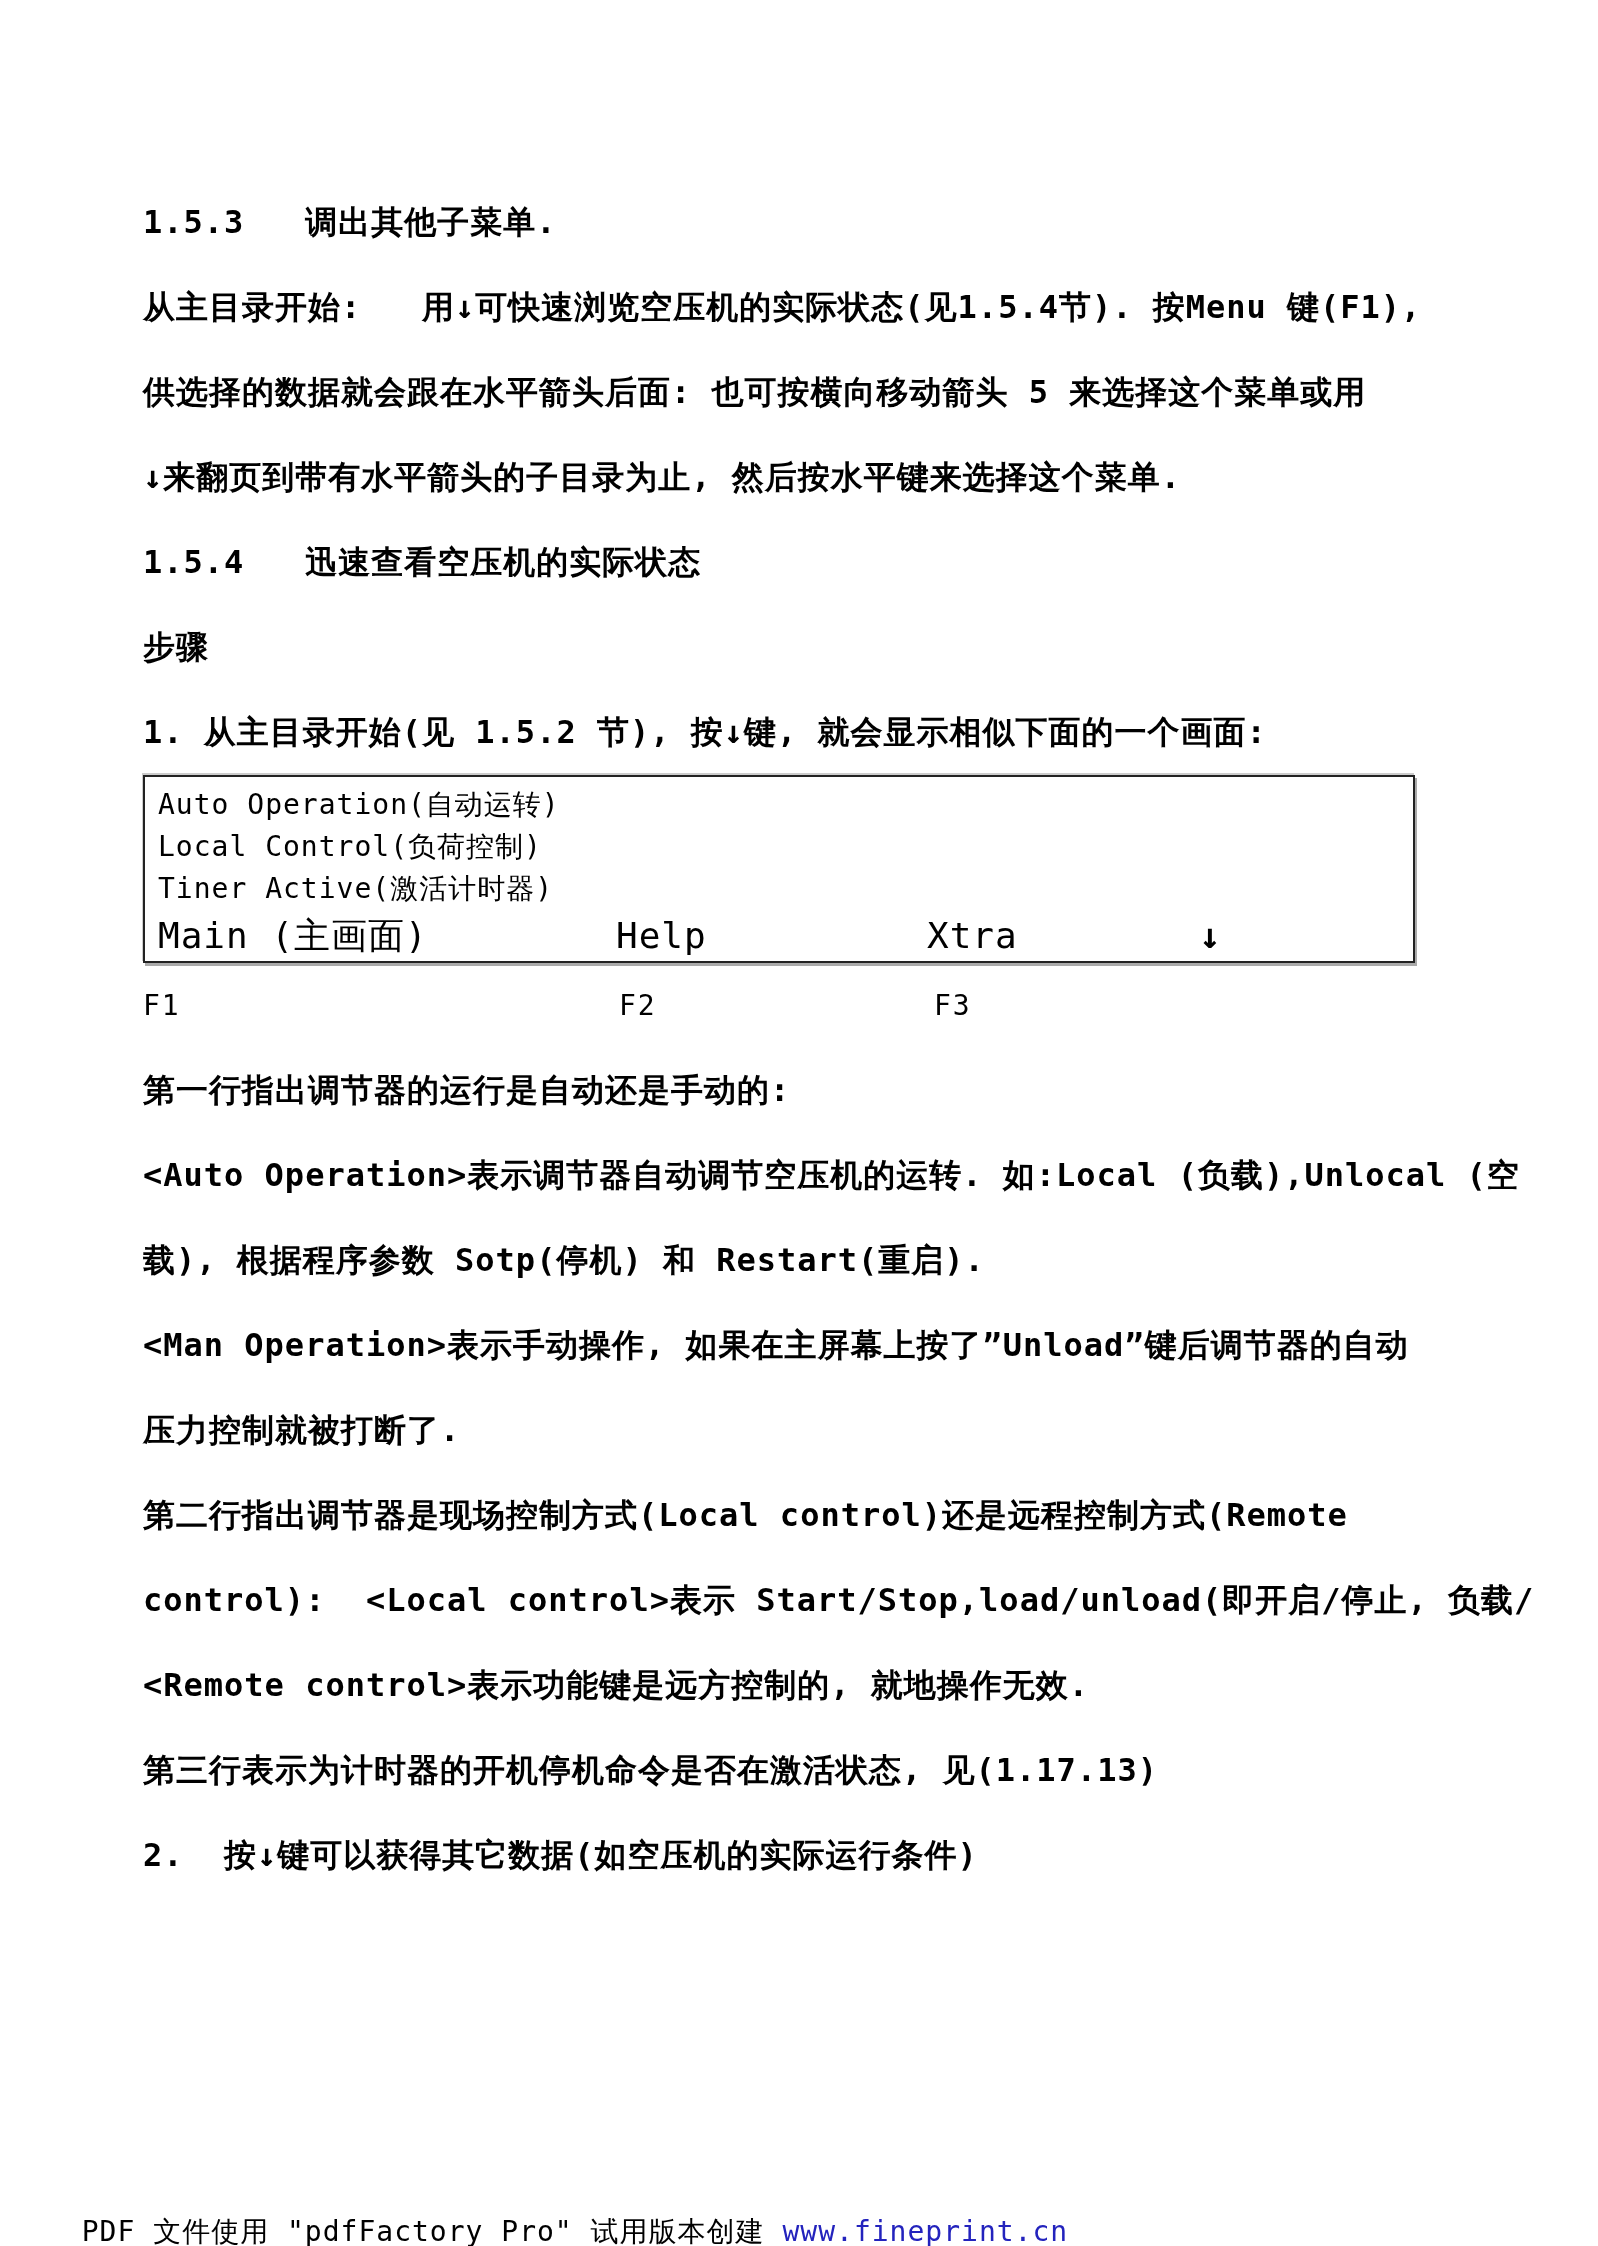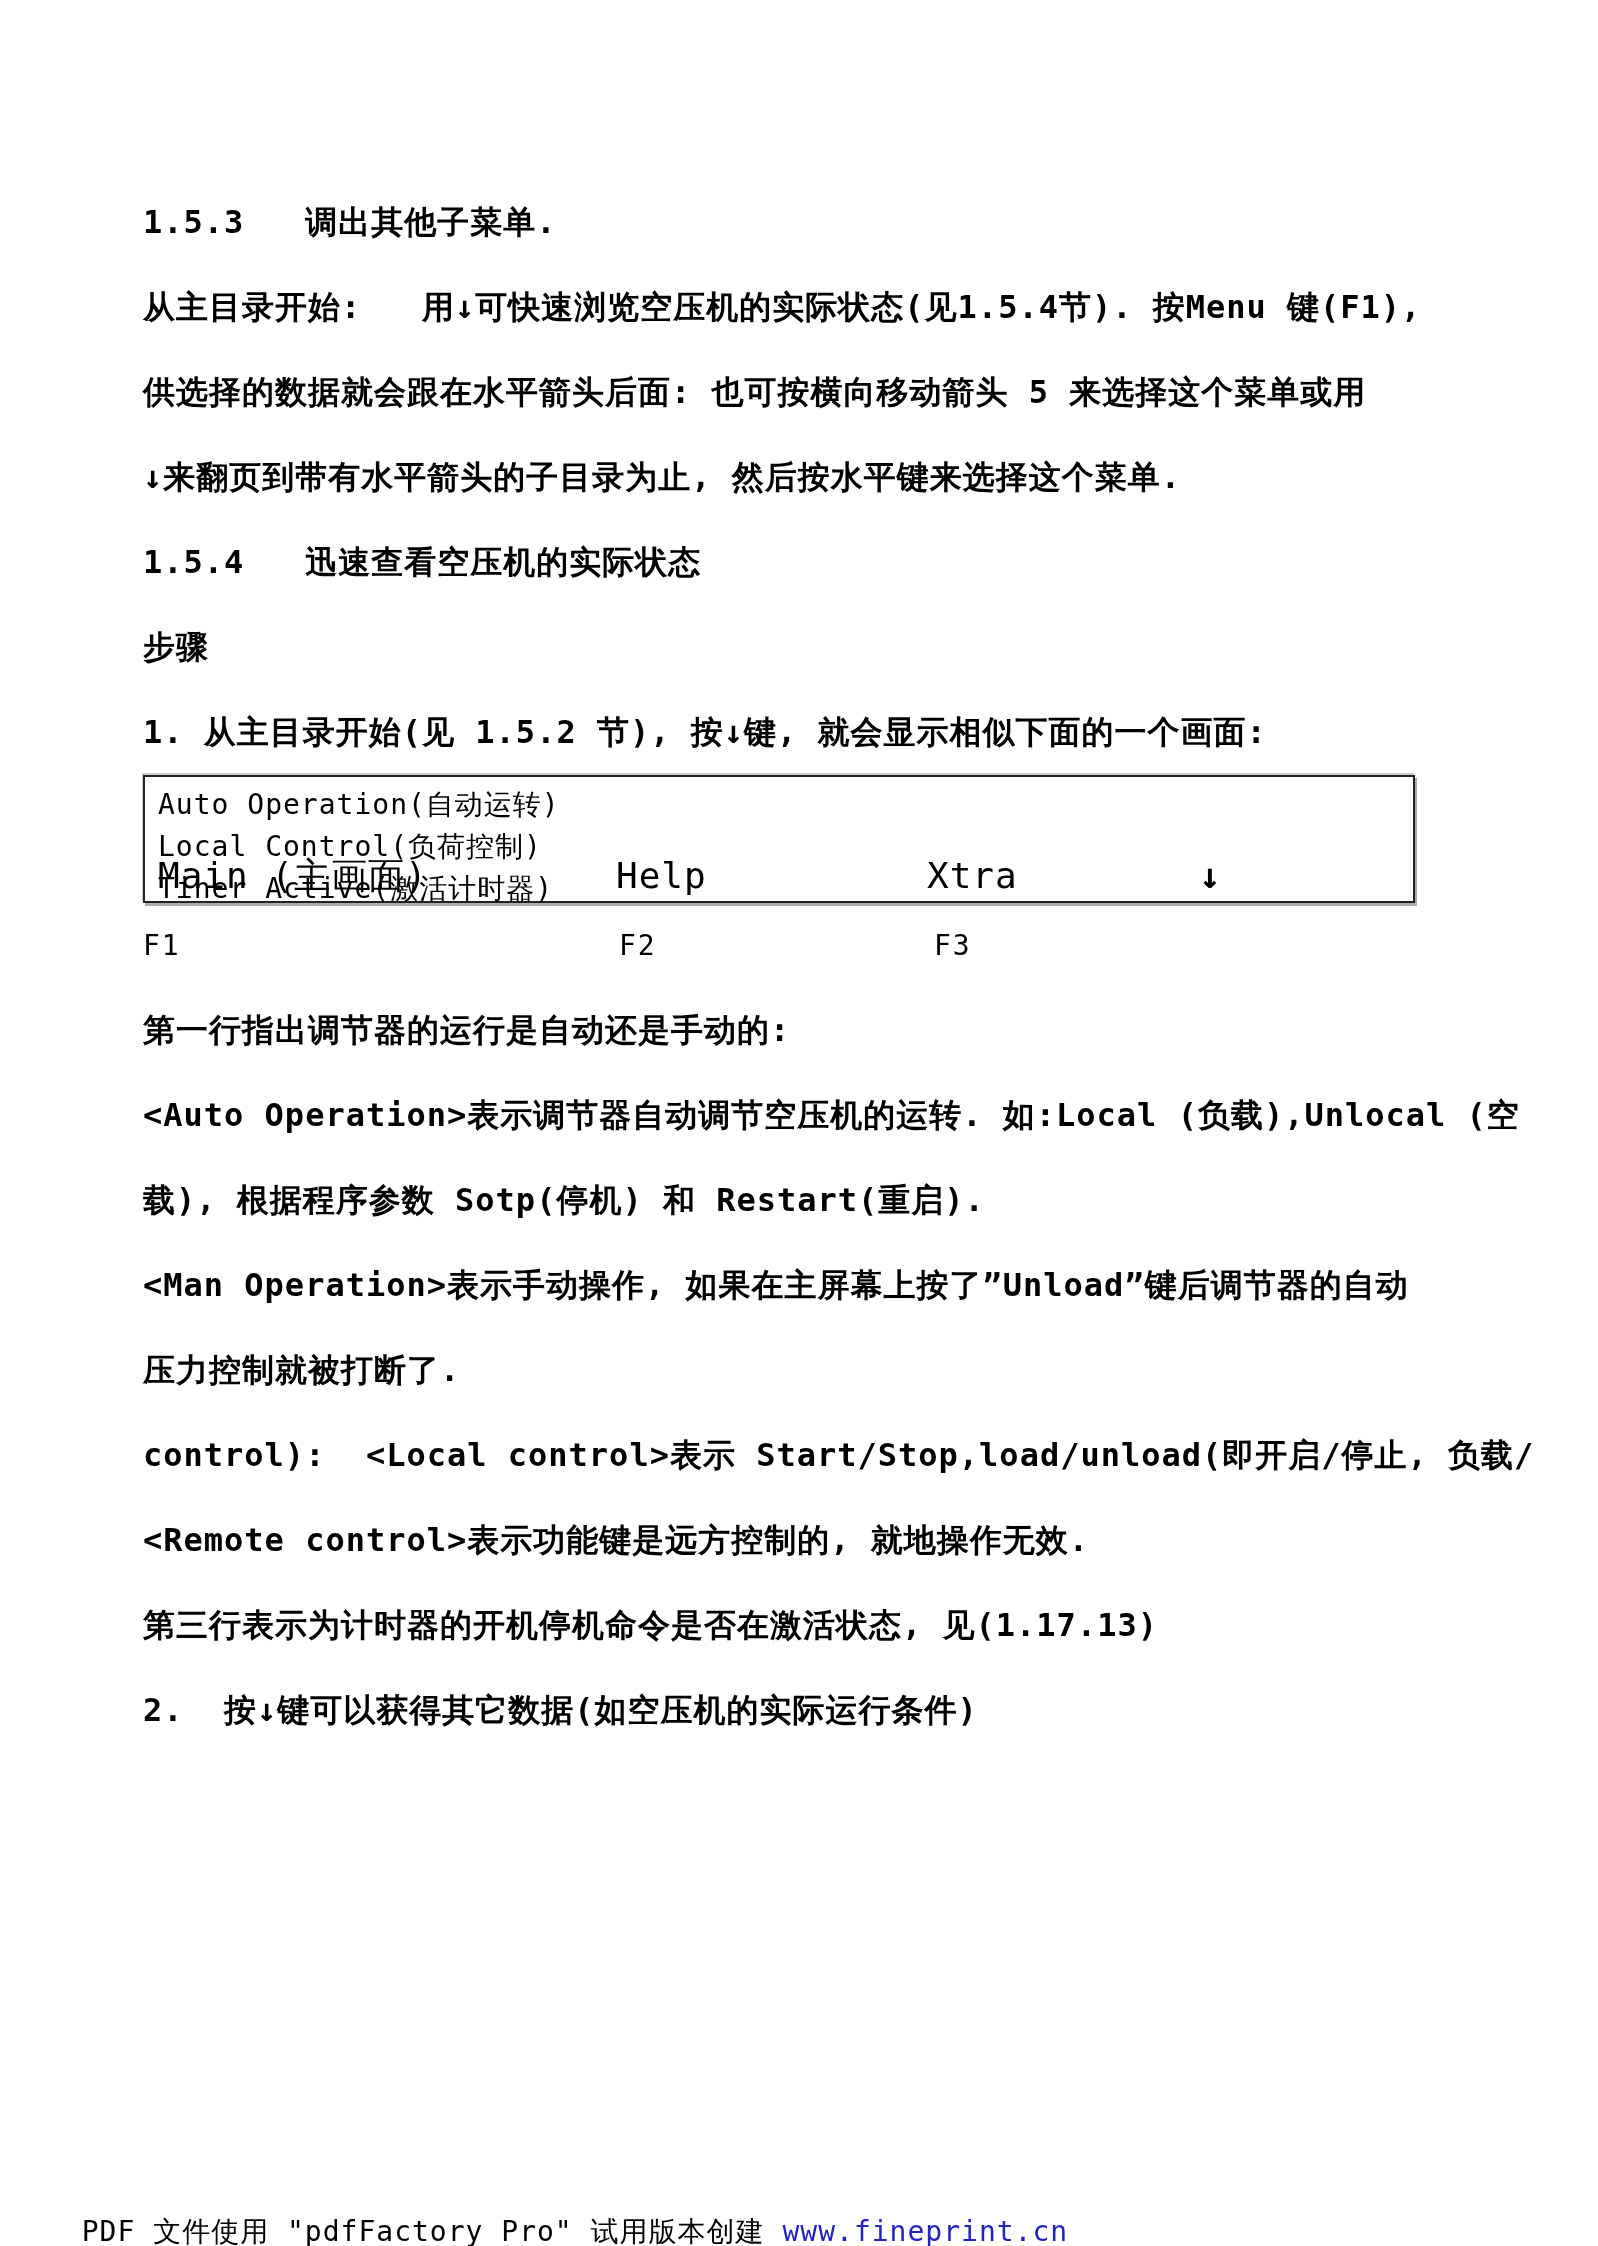--- a/index.html
+++ b/index.html
@@ -21,21 +21,21 @@
     height: 85px;
     line-height: 85px;
     font-size: 32px;
     font-weight: 600;
     letter-spacing: 1px;
     white-space: pre;
     font-family: "DejaVu Sans Mono", monospace;
   }
   .screen {
     box-sizing: border-box;
-    width: 1272px; height: 128px;
+    width: 1272px; height: 188px;
     border: 2px solid #c4b5fd;
     box-shadow: 2px 3px 0 #aaaaaa, -1px -2px 0 #cccccc;
     background: #ffffff;
     padding: 7px 0 12px 13px;
     position: relative;
   }
   .screen-row {
     height: 42px; line-height: 42px;
     font-size: 28px;
     font-weight: 500;
@@ -111,20 +111,21 @@
     <span class="fk1">F1</span>
     <span class="fk2">F2</span>
     <span class="fk3">F3</span>
   </div>
 
   <div class="tline">第一行指出调节器的运行是自动还是手动的:</div>
   <div class="tline">&lt;Auto Operation&gt;表示调节器自动调节空压机的运转. 如:Local (负载),Unlocal (空</div>
   <div class="tline">载), 根据程序参数 Sotp(停机) 和 Restart(重启).</div>
   <div class="tline">&lt;Man Operation&gt;表示手动操作, 如果在主屏幕上按了”Unload”键后调节器的自动</div>
   <div class="tline">压力控制就被打断了.</div>
+  <div class="tline">第二行指出调节器是现场控制方式(Local control)还是远程控制方式(Remote</div>
   <div class="tline">control):  &lt;Local control&gt;表示 Start/Stop,load/unload(即开启/停止, 负载/</div>
   <div class="tline">&lt;Remote control&gt;表示功能键是远方控制的, 就地操作无效.</div>
   <div class="tline">第三行表示为计时器的开机停机命令是否在激活状态, 见(1.17.13)</div>
   <div class="tline">2.  按↓键可以获得其它数据(如空压机的实际运行条件)</div>
 
 </div>
 
 <div class="footer">
   <span>PDF 文件使用 "pdfFactory Pro" 试用版本创建 </span><a href="#" style="color: rgb(35, 35, 189);">www.fineprint.cn</a>
 </div>

